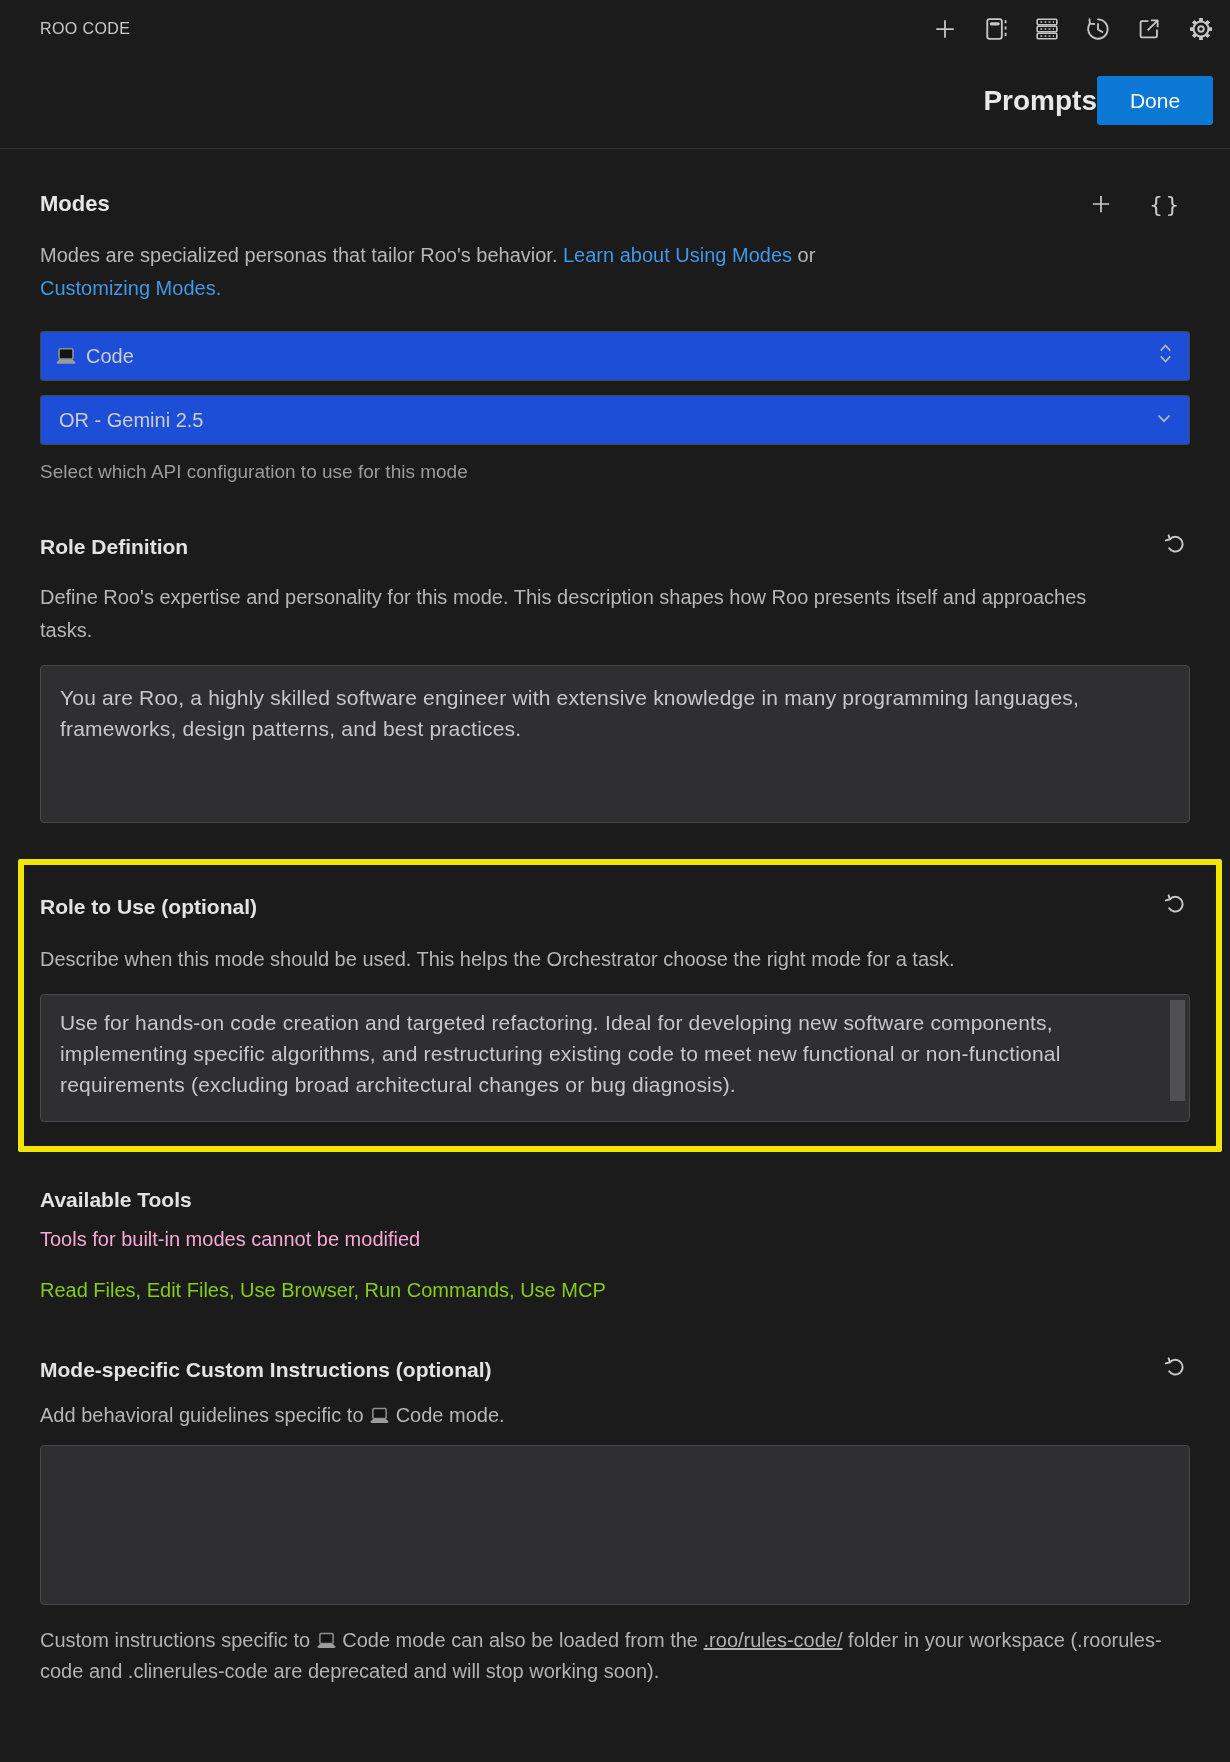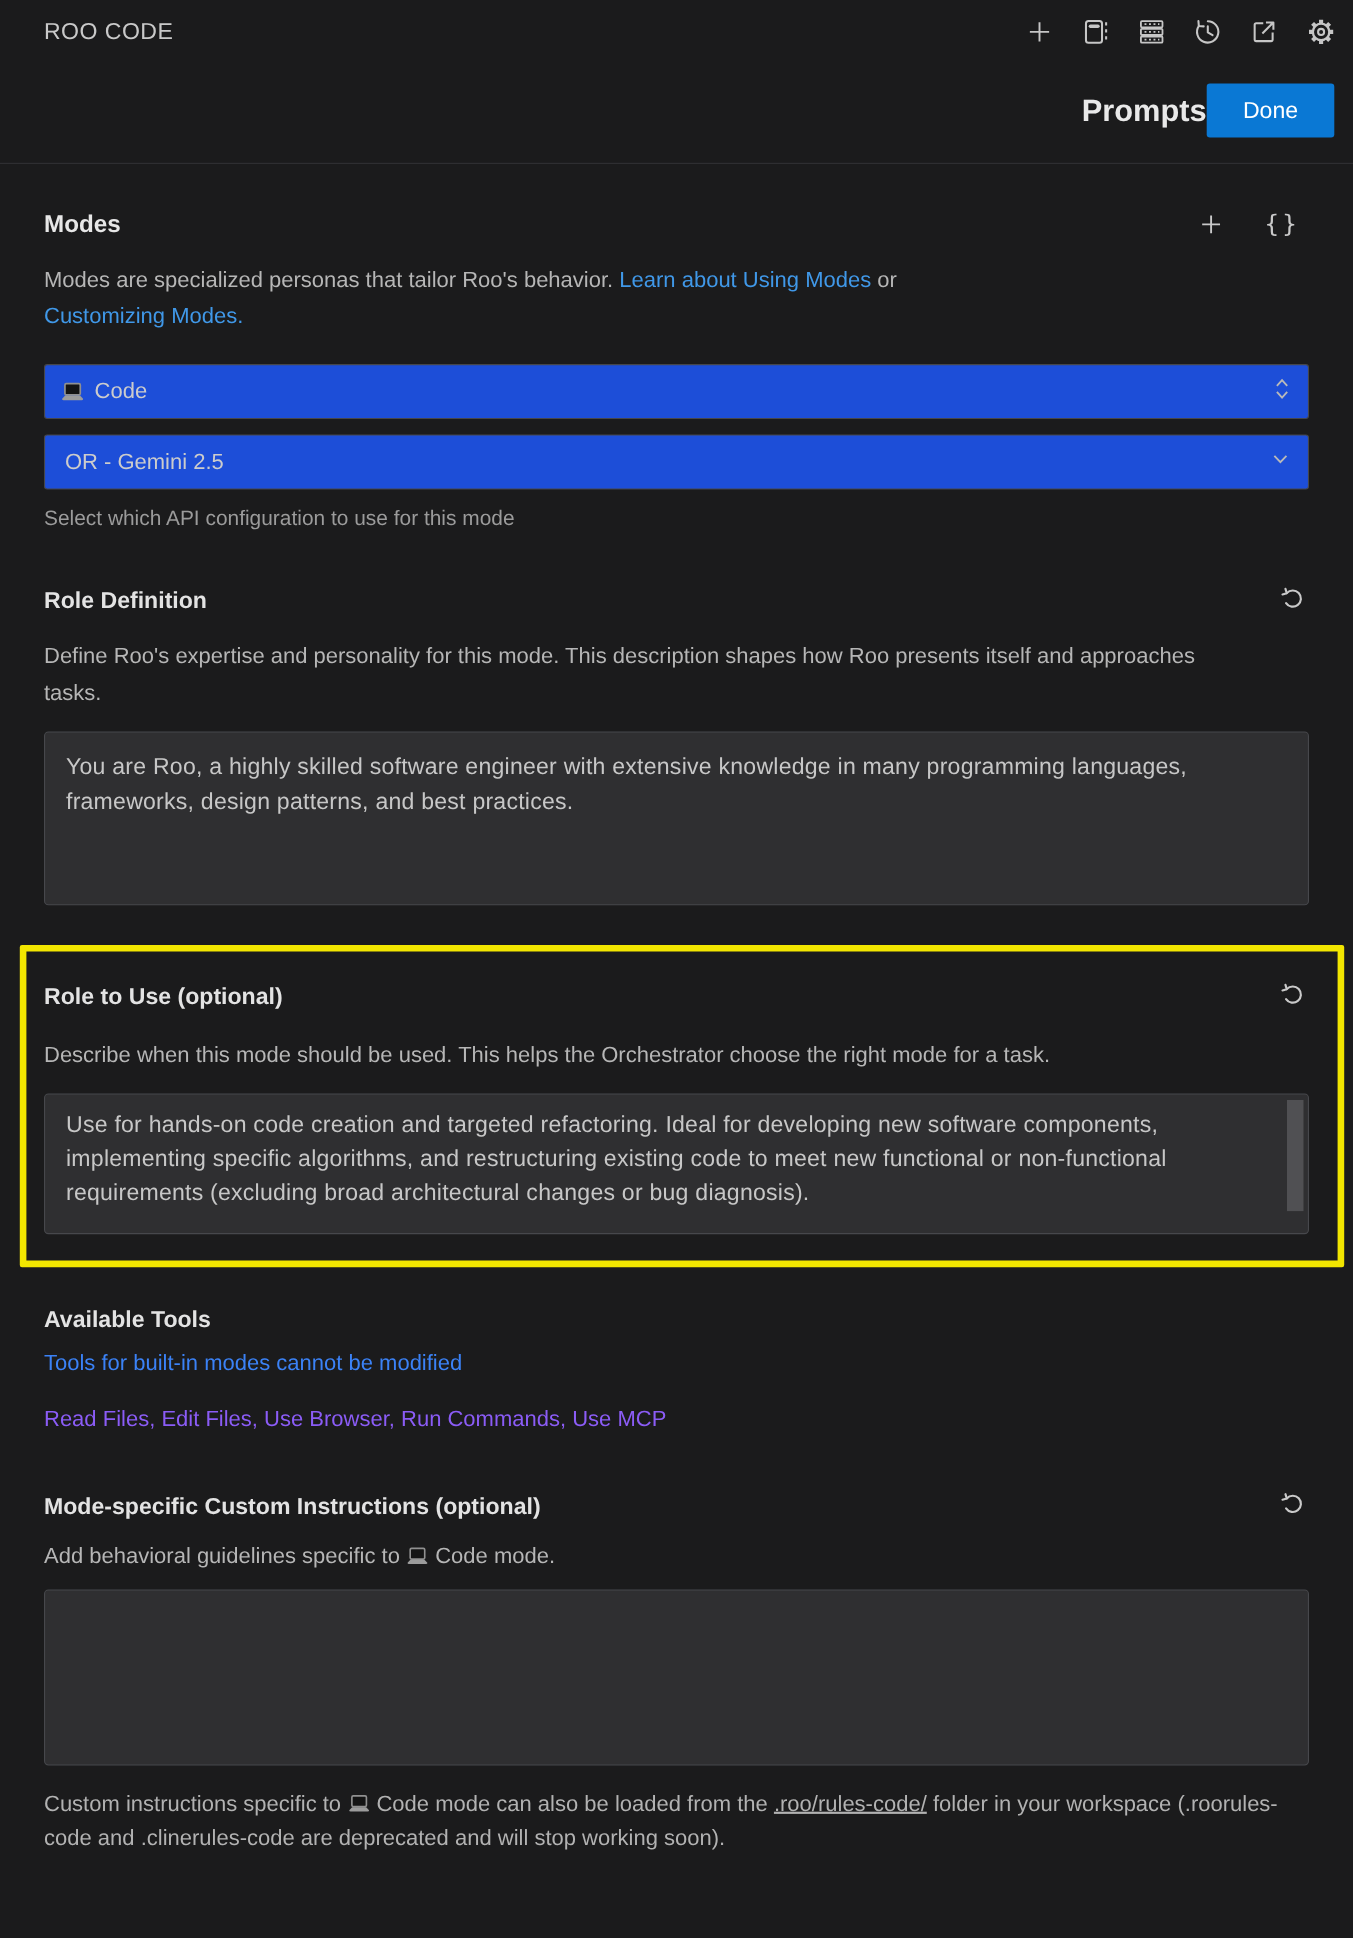--- a/index.html
+++ b/index.html
@@ -9,21 +9,21 @@
     color: #cfcfcf;
     font-family: "Liberation Sans", "DejaVu Sans", sans-serif;
   }
   a { cursor: pointer; }
 
   
   .topbar {
     display: flex; justify-content: space-between; align-items: center;
     padding: 12px 12px 0 40px;
   }
-  .app-title { font-size: 21px; font-weight: 500; color: #c9c9c9; letter-spacing: .4px; }
+  .app-title { font-size: 16px; font-weight: 500; color: #c9c9c9; letter-spacing: .4px; }
   .topbar-icons { display: flex; gap: 19px; align-items: center; }
   .icon-btn {
     background: transparent; border: none; padding: 2px; cursor: pointer;
     display: flex; align-items: center; justify-content: center;
   }
   .icon-btn svg { display: block; }
 
   
   .page-head {
     display: flex; justify-content: flex-end; align-items: center;
@@ -86,22 +86,22 @@
   }
   .highlight .sub-head { margin-top: 4px; }
   .when-wrap { position: relative; margin-top: 18px; }
   .when-scrollbar {
     position: absolute; top: 6px; right: 5px; width: 15px; height: 101px;
     background: #505053;
   }
 
   
   .h-tools { margin-top: 36px; }
-  .tools-note { margin-top: 16px; font-size: 20px; color: #3b82f6; }
-  .tools-list { margin-top: 28px; font-size: 20px; color: #8b5cf6; }
+  .tools-note { margin-top: 16px; font-size: 20px; color: #f9a8d4; }
+  .tools-list { margin-top: 28px; font-size: 20px; color: #84cc16; }
 
   
   .custom-head { margin-top: 50px; }
   .custom-desc { margin-top: 22px; font-size: 20px; color: #b6b6b6; }
   .inline-ico { display: inline-flex; vertical-align: -3px; }
 
   .footer-note { margin-top: 20px; font-size: 20px; color: #b2b2b2; line-height: 31px; padding-bottom: 16px; }
   .footer-note .u-link { color: #b2b2b2; text-decoration: underline; }
 </style>
 </head>

